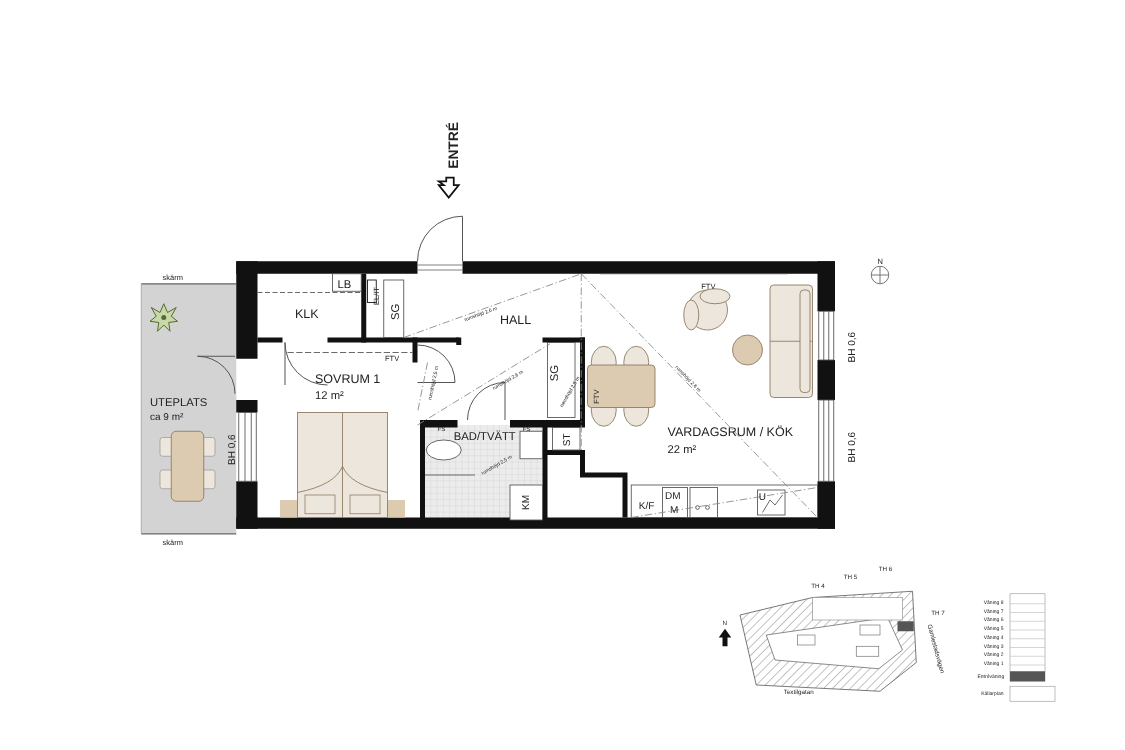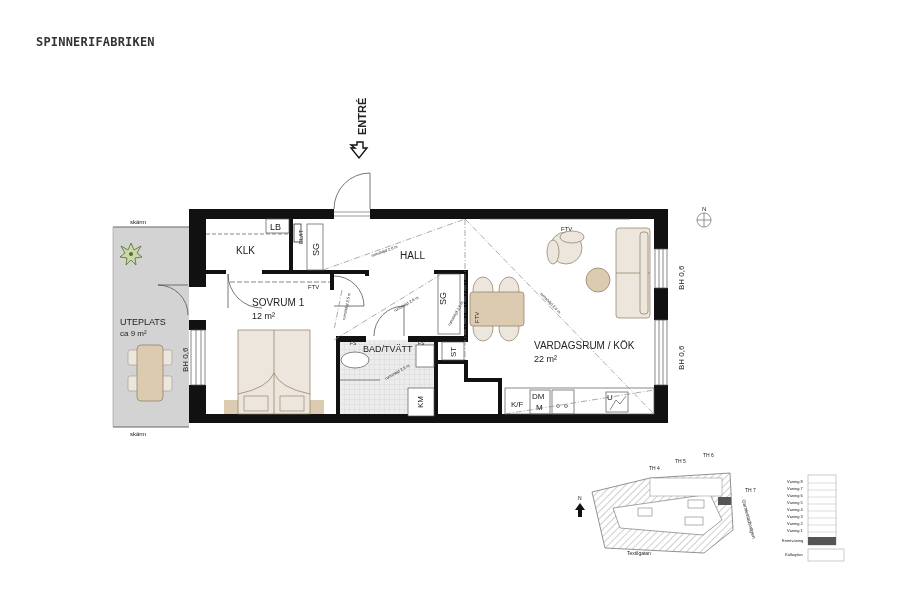--- a/index.html
+++ b/index.html
@@ -7,21 +7,20 @@
   .hdr{position:absolute;left:36px;top:35px;font-family:"DejaVu Sans Mono",monospace;}
   .hdr .t1{font-size:12px;font-weight:bold;color:#333;letter-spacing:0.2px;}
   .hdr .t2{font-size:12px;color:#666;margin-top:2px;}
   svg{position:absolute;left:0;top:0;}
   .lbl{font-family:"Liberation Sans",sans-serif;fill:#222;}
 </style>
 </head>
 <body>
 
 <div class="hdr">
-  <div class="t1">SPINNERIFABRIKEN</div>
 </div>
 
 <svg width="900" height="600" viewBox="0 0 900 600">
   <defs>
     <pattern id="tile" width="5" height="5" patternUnits="userSpaceOnUse">
       <rect width="5" height="5" fill="#ececec"></rect>
       <path d="M5 0V5M0 5H5" stroke="#c9c9c9" stroke-width="0.5"></path>
     </pattern>
     <pattern id="hatch" width="5" height="5" patternUnits="userSpaceOnUse" patternTransform="rotate(45)">
       <line x1="0" y1="0" x2="0" y2="5" stroke="#777" stroke-width="0.7"></line>

